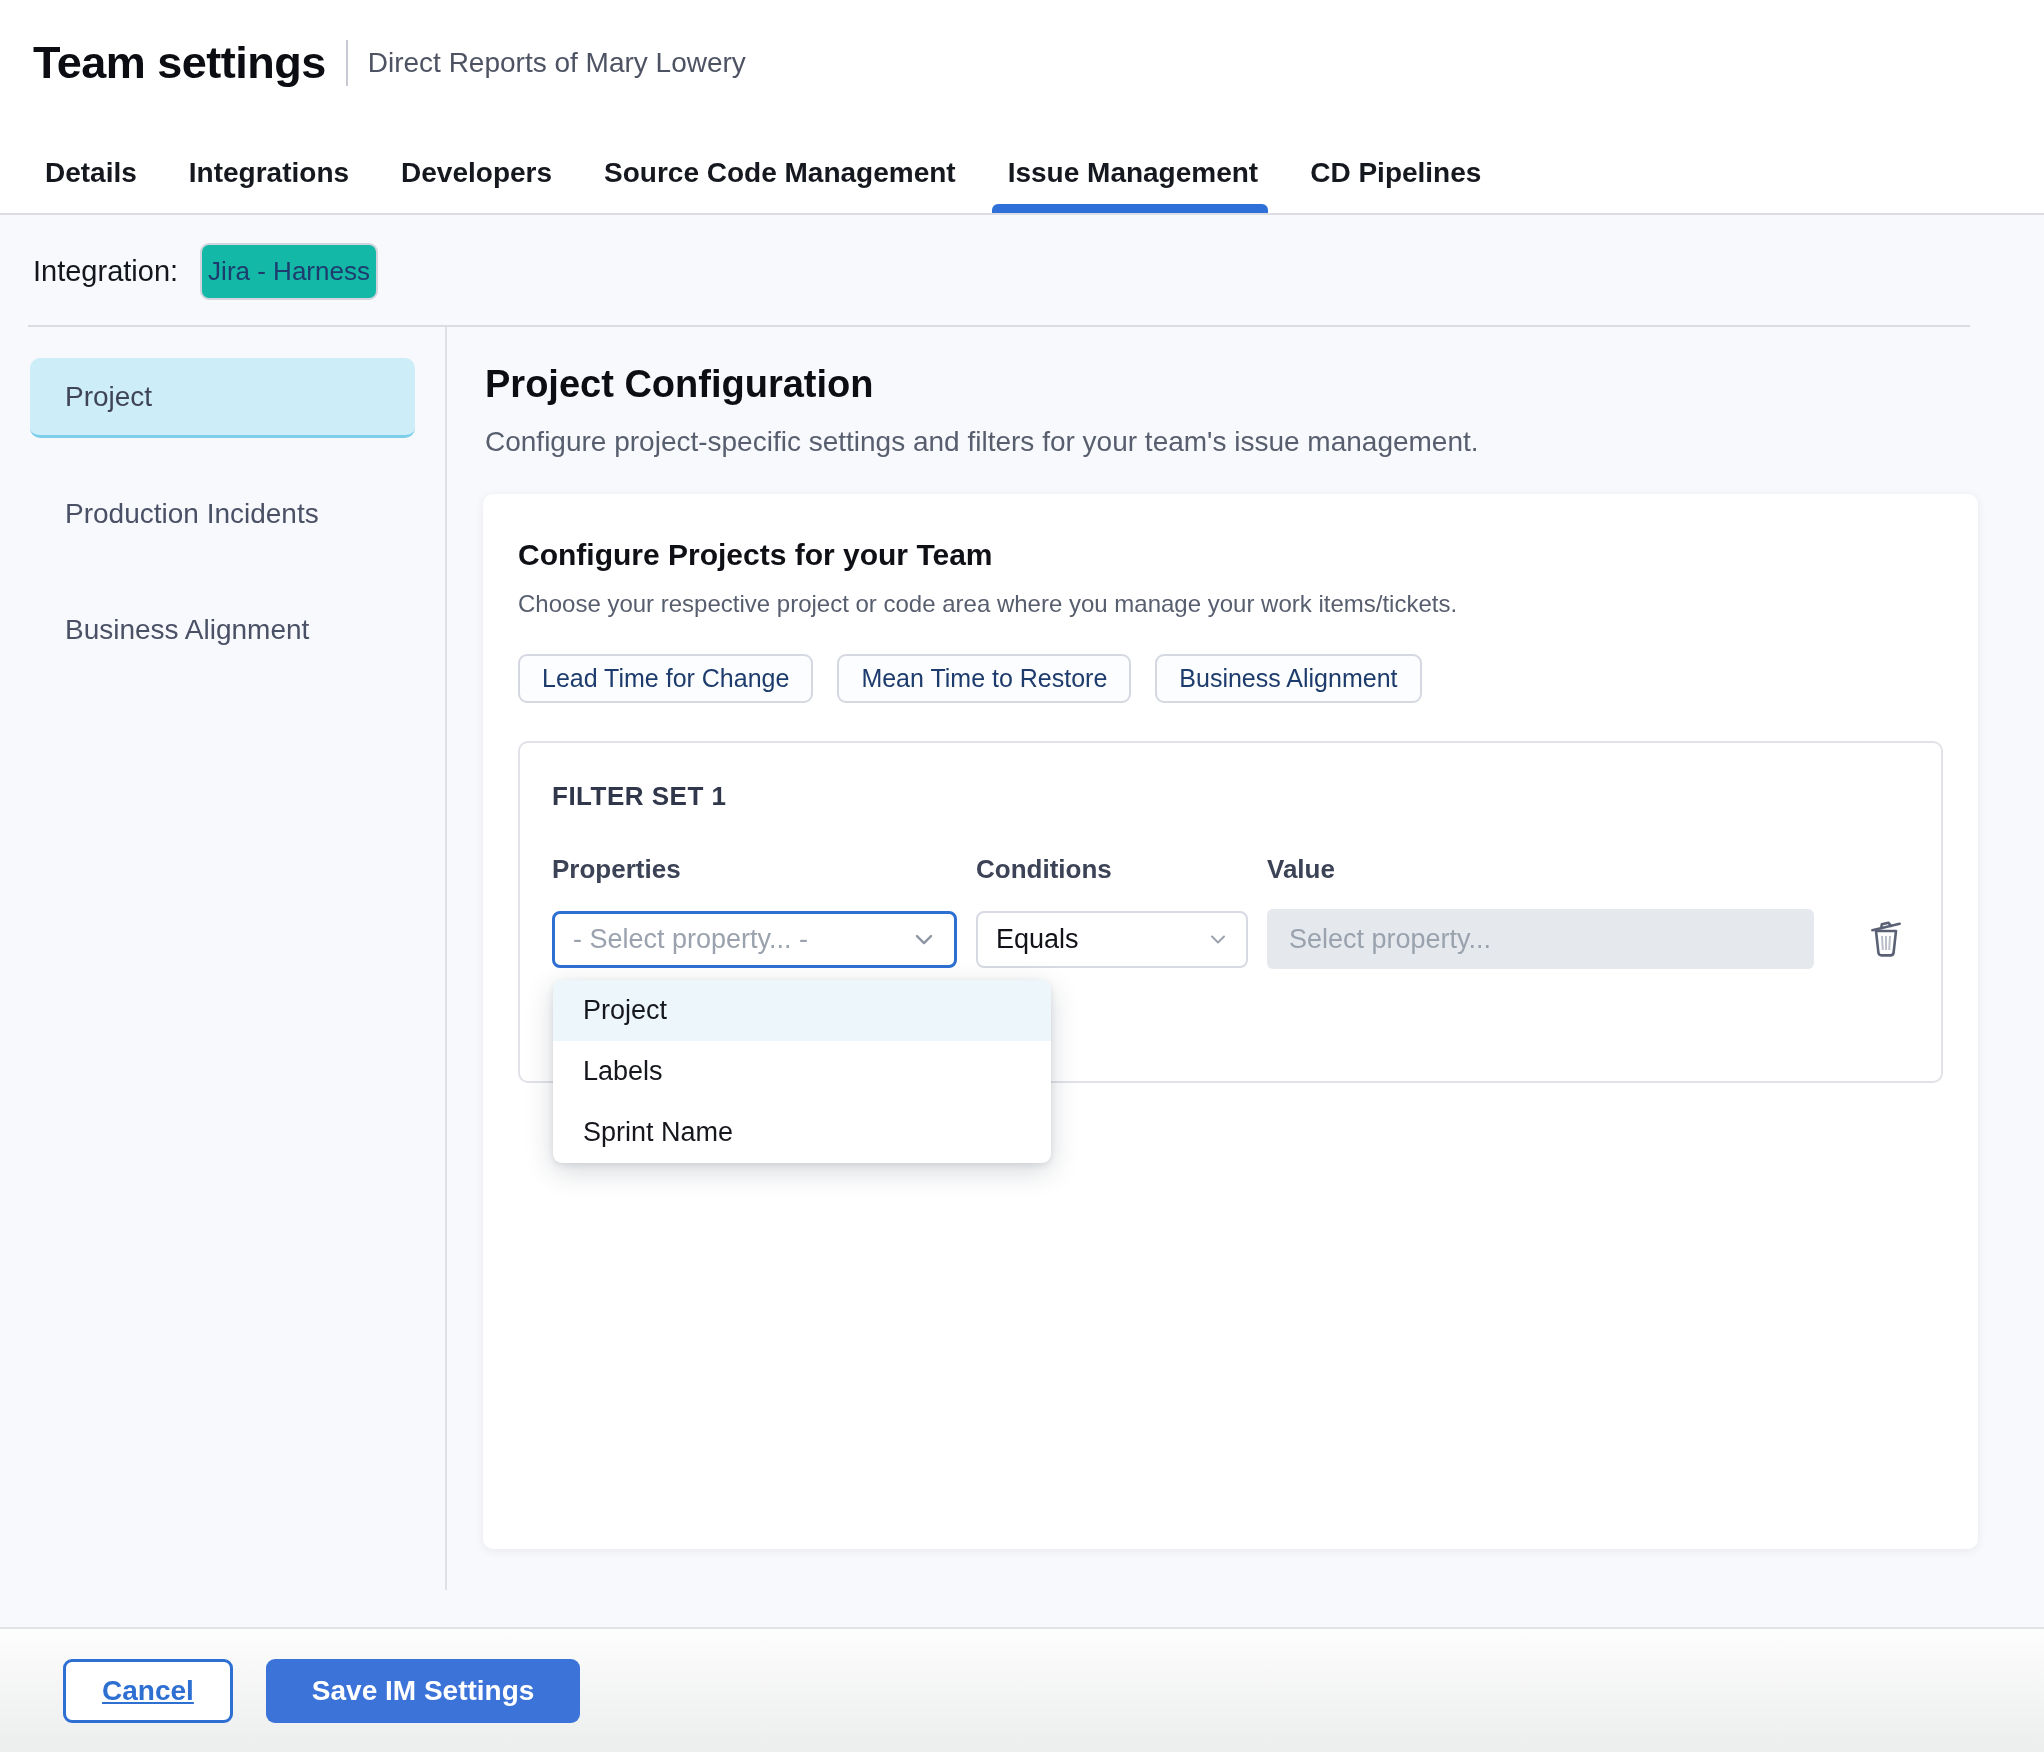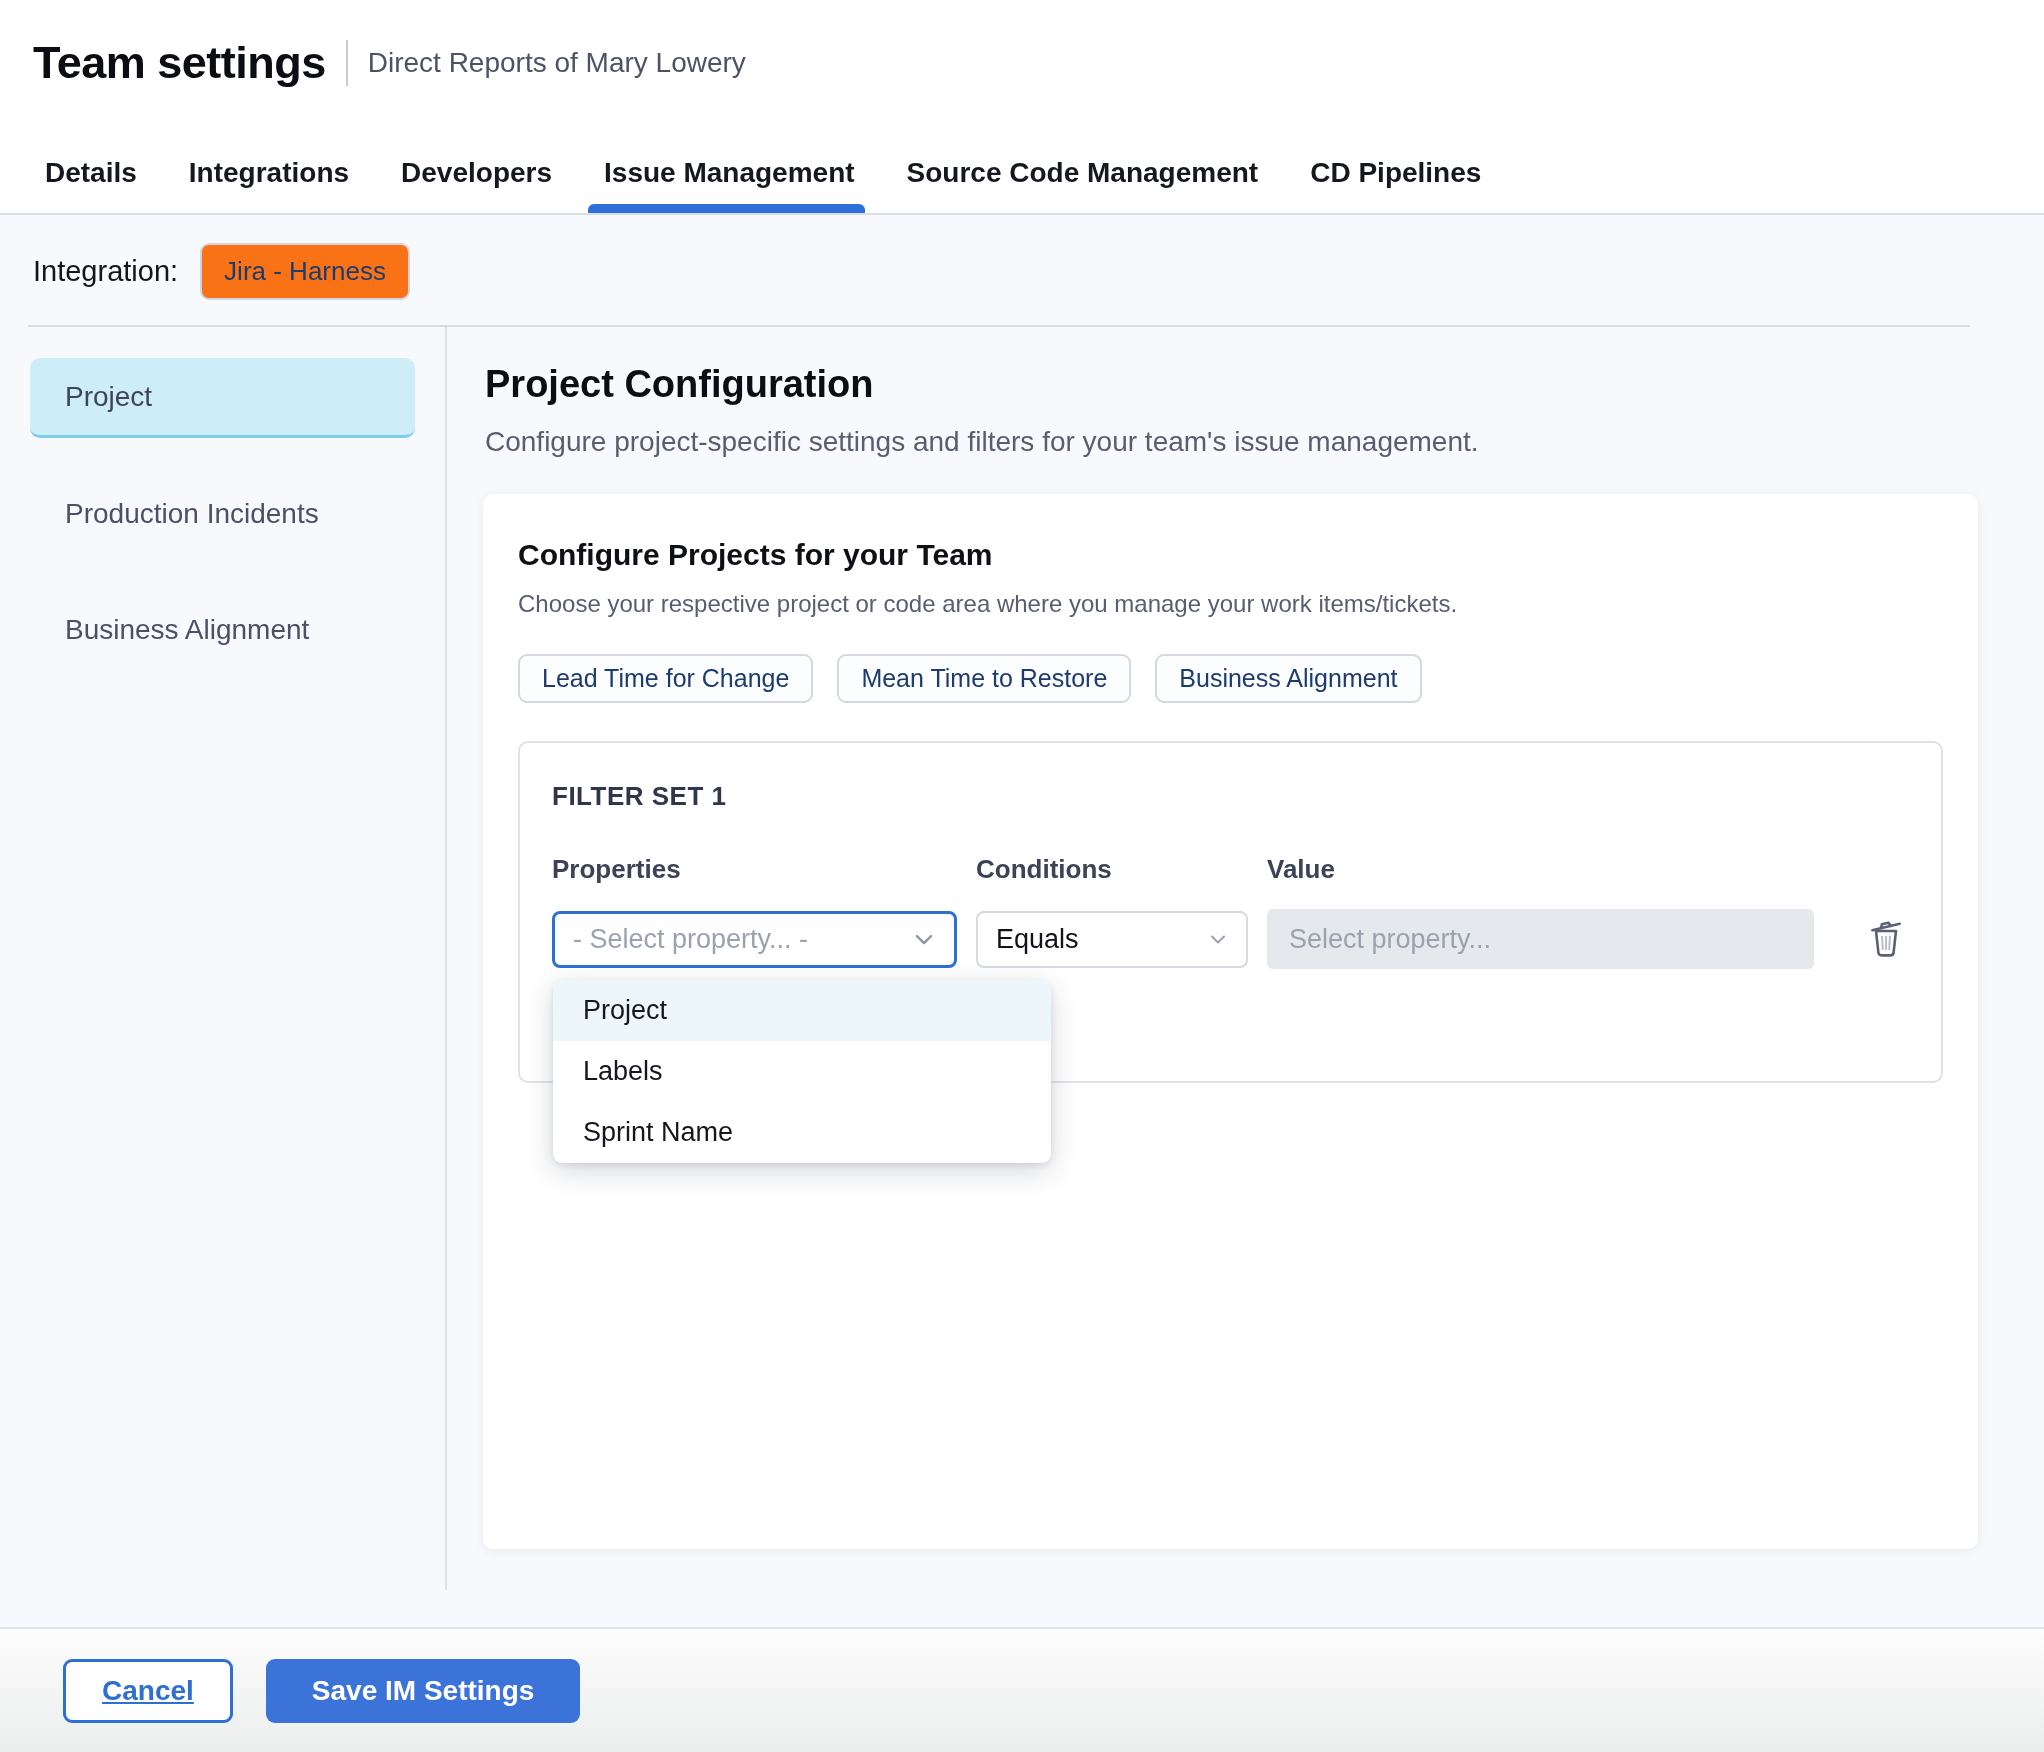--- a/index.html
+++ b/index.html
@@ -37,22 +37,22 @@
     position: relative; height: 112px; background: #f8f9fc;
     display: flex; align-items: center; padding-left: 33px; flex: 0 0 auto;
   }
   .integration-row::after {
     content: ""; position: absolute; left: 28px; right: 74px; bottom: 0;
     height: 2px; background: #dadce2;
   }
   .integration-label { font-size: 29px; color: #14161e; }
   .integration-chip {
     margin-left: 22px; font-size: 26px; color: #1d3c6d;
-    border: 2px solid #d2d5dd; border-radius: 9px; background: #f97316;
-    padding: 11px 22px; cursor: pointer;
+    border: 2px solid #d2d5dd; border-radius: 9px; background: #14b8a6;
+    padding: 11px 6px; cursor: pointer;
   }
 
   
   .body { flex: 1 1 auto; display: flex; background: #f8f9fc; min-height: 0; }
   .sidebar { position: relative; width: 447px; flex: 0 0 auto; padding-top: 31px; }
   .sidebar::after { content: ""; position: absolute; top: 0; bottom: 37px; right: 0; width: 2px; background: #dfe1e6; }
   .side-item {
     height: 80px; margin: 0 32px 36px 30px; display: flex; align-items: center;
     padding-left: 35px; font-size: 28px; color: #4a5166; border-radius: 10px; cursor: pointer;
   }
@@ -144,22 +144,22 @@
   <header class="header">
     <div class="title-row">
       <h1>Team settings</h1>
       <span class="title-sep"></span>
       <span class="header-sub">Direct Reports of Mary Lowery</span>
     </div>
     <nav class="tabs">
       <button class="tab">Details</button>
       <button class="tab">Integrations</button>
       <button class="tab">Developers</button>
+      <button class="tab">Source Code Management</button>
       <button class="tab active">Issue Management</button>
-      <button class="tab">Source Code Management</button>
       <button class="tab">CD Pipelines</button>
     </nav>
   </header>
 
   <div class="integration-row">
     <span class="integration-label">Integration:</span>
     <span class="integration-chip">Jira - Harness</span>
   </div>
 
   <div class="body">

